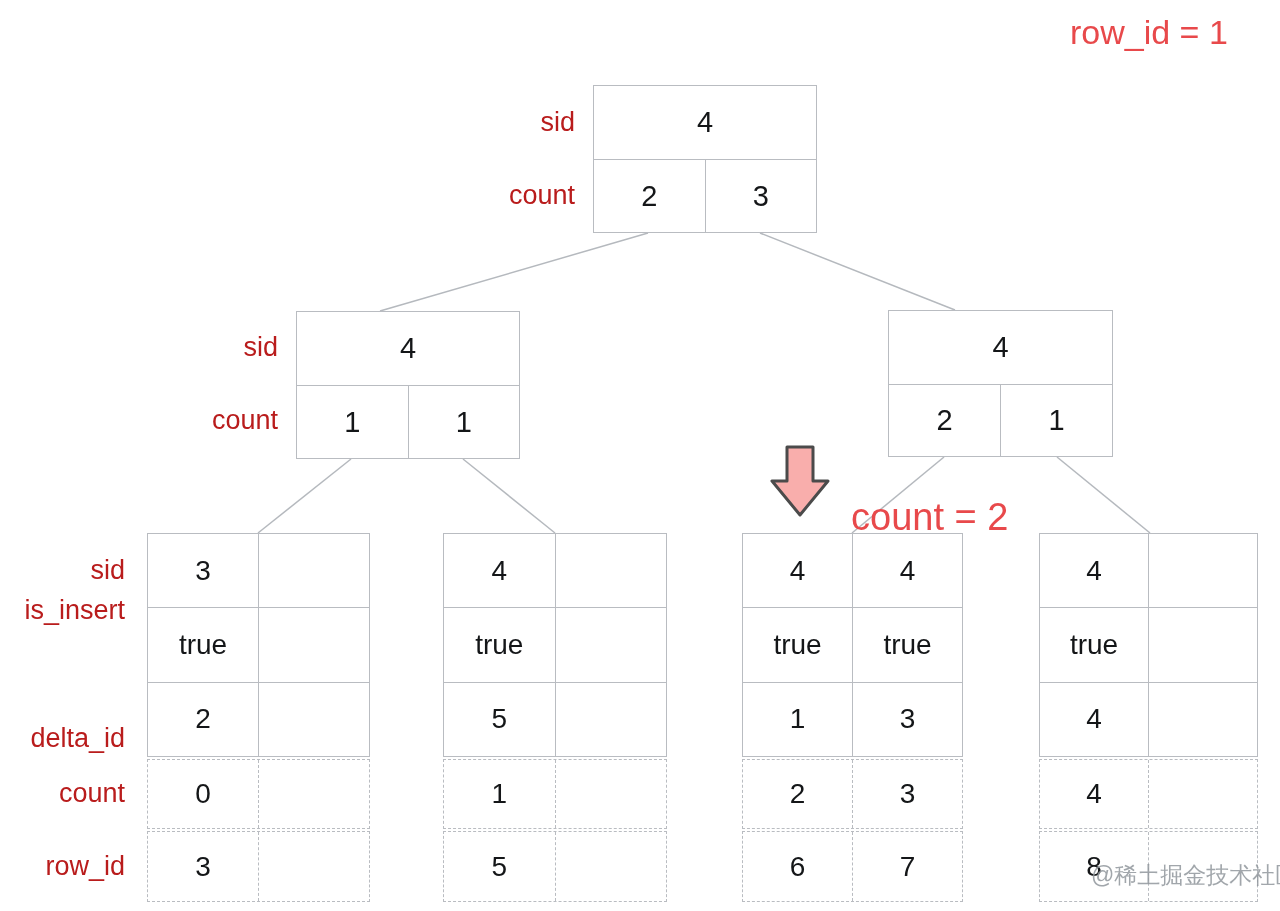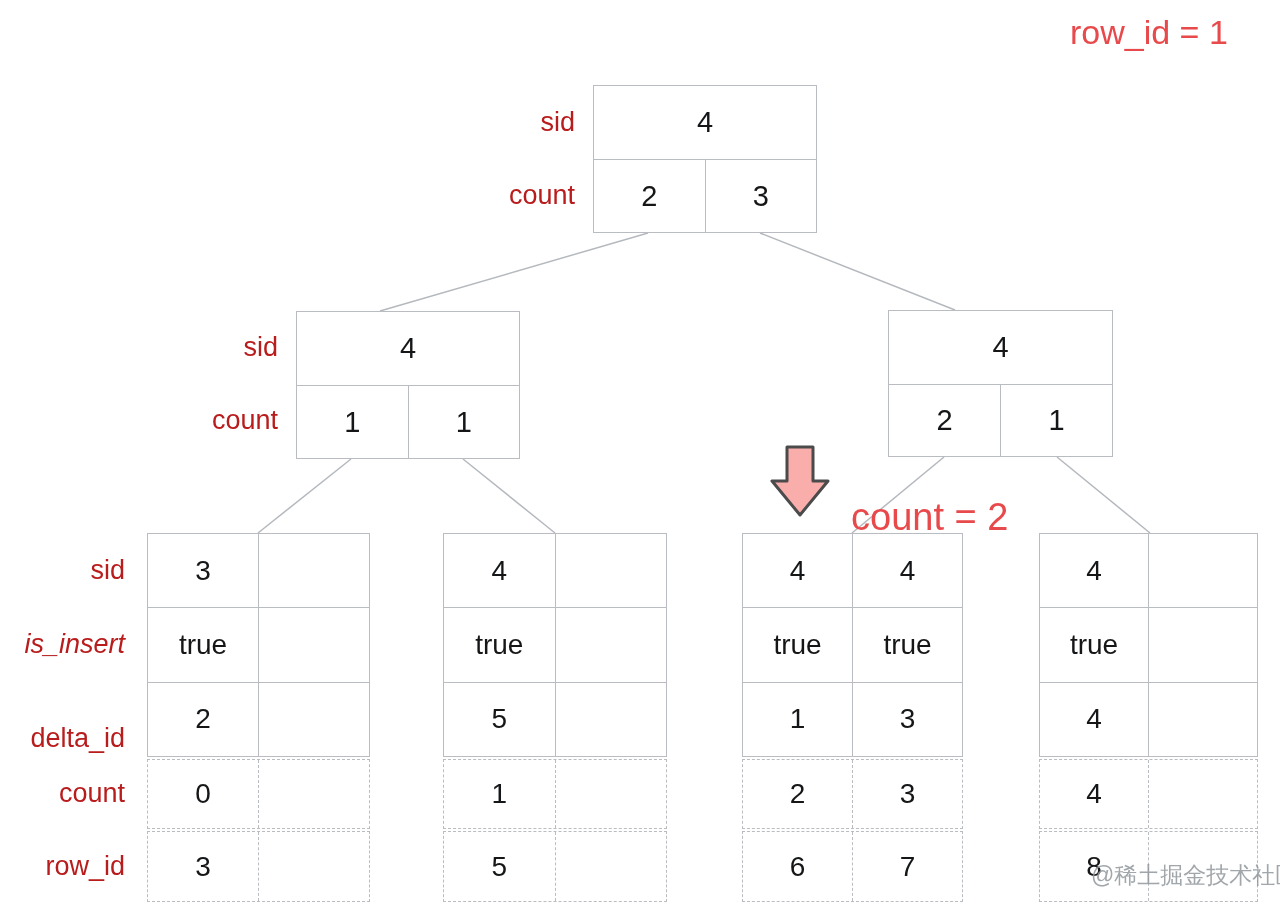--- a/index.html
+++ b/index.html
@@ -142,21 +142,21 @@
 
   <div class="node" style="left:888px; top:310px; width:225px; height:147px;">
     <div class="node-sid-row">4</div>
     <div class="node-count-row">
       <div class="node-count-cell first">2</div>
       <div class="node-count-cell">1</div>
     </div>
   </div>
 
   <div class="side-label" style="left:0; width:125px; top:552px;">sid</div>
-  <div class="side-label" style="left:0; width:125px; top:626px;font-style:italic;">is_insert</div>
+  <div class="side-label" style="left:0; width:125px; top:592px;">is_insert</div>
   <div class="side-label" style="left:0; width:125px; top:702px;margin-top:18px;">delta_id</div>
   <div class="side-label" style="left:0; width:125px; top:775px;">count</div>
   <div class="side-label" style="left:0; width:125px; top:848px;">row_id</div>
 
   <div class="leaf" style="left:147px; width:223px;">
     <div class="leaf-solid">
       <div class="lrow">
         <div class="lcell">3</div>
         <div class="lcell"></div>
       </div>

